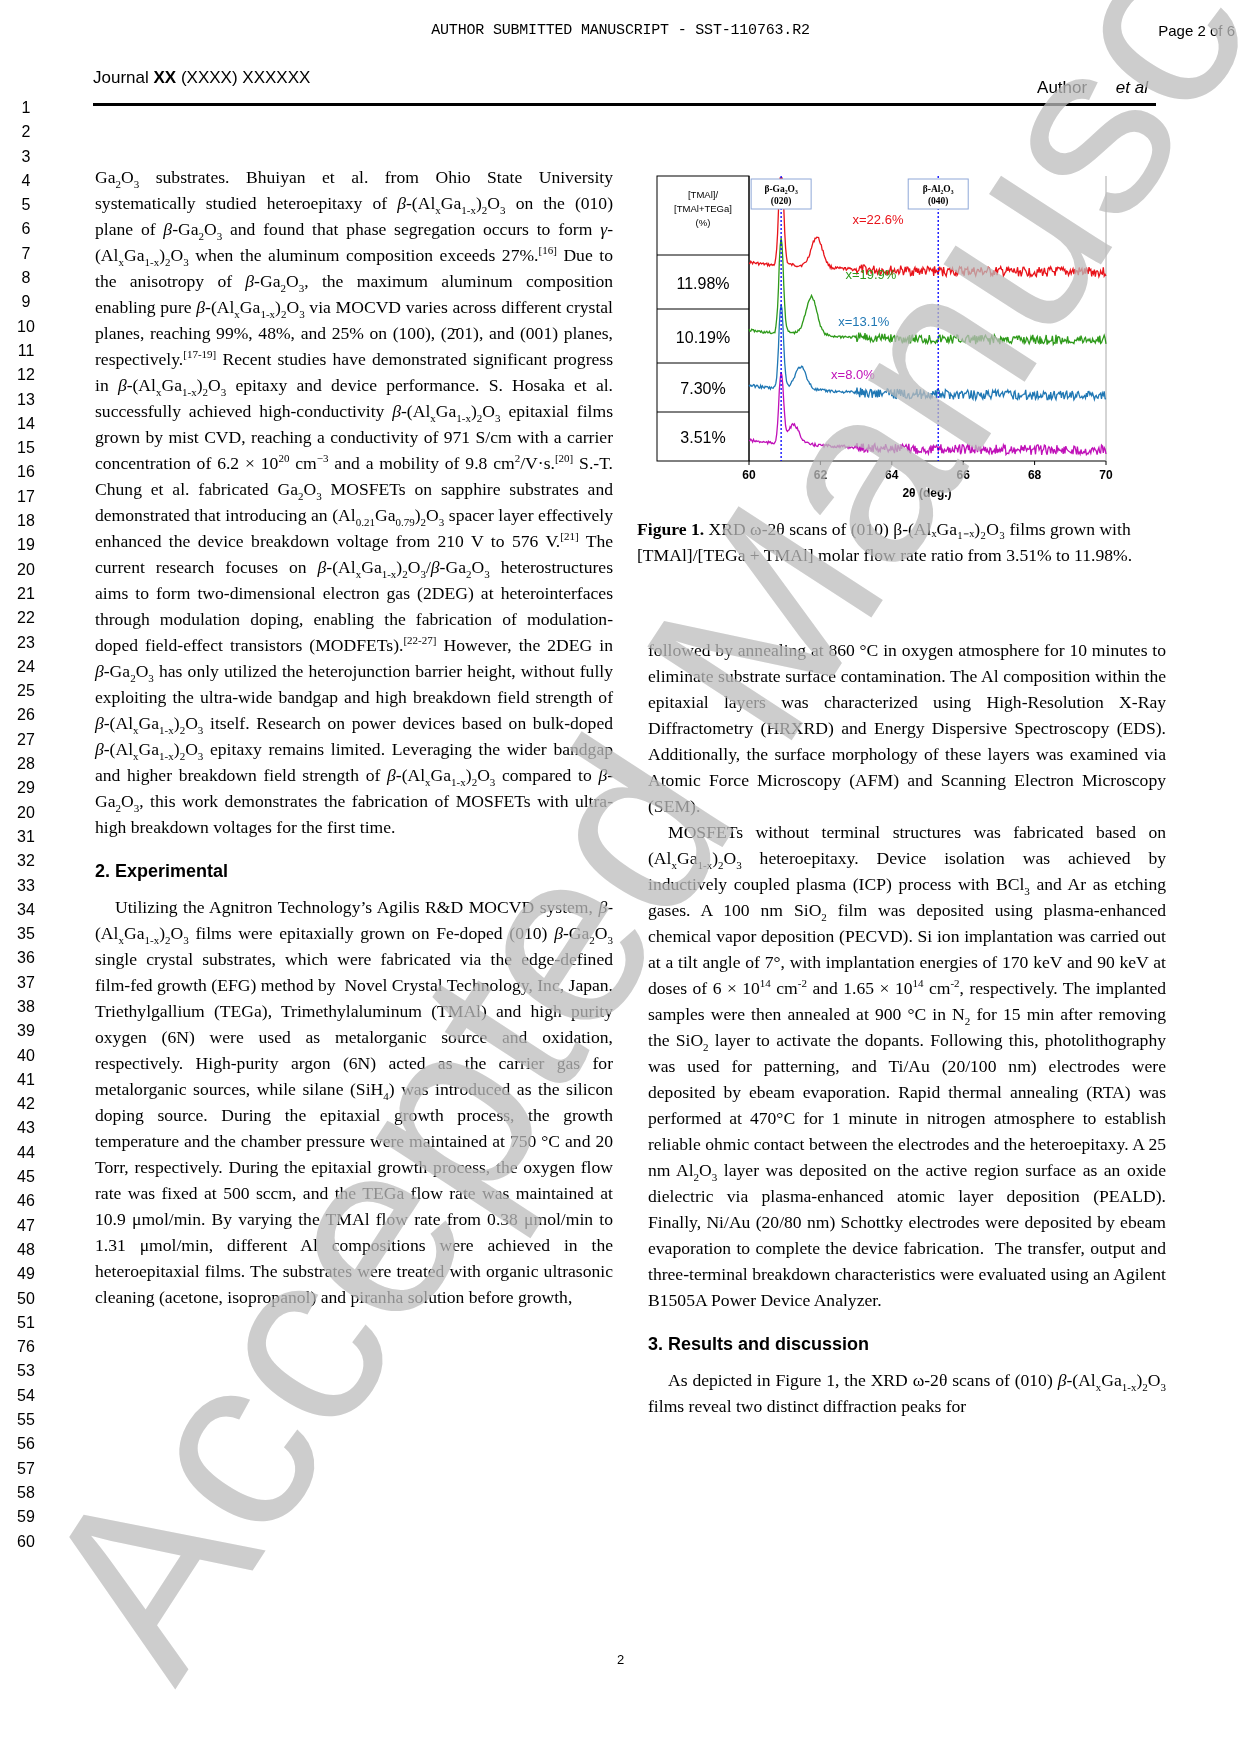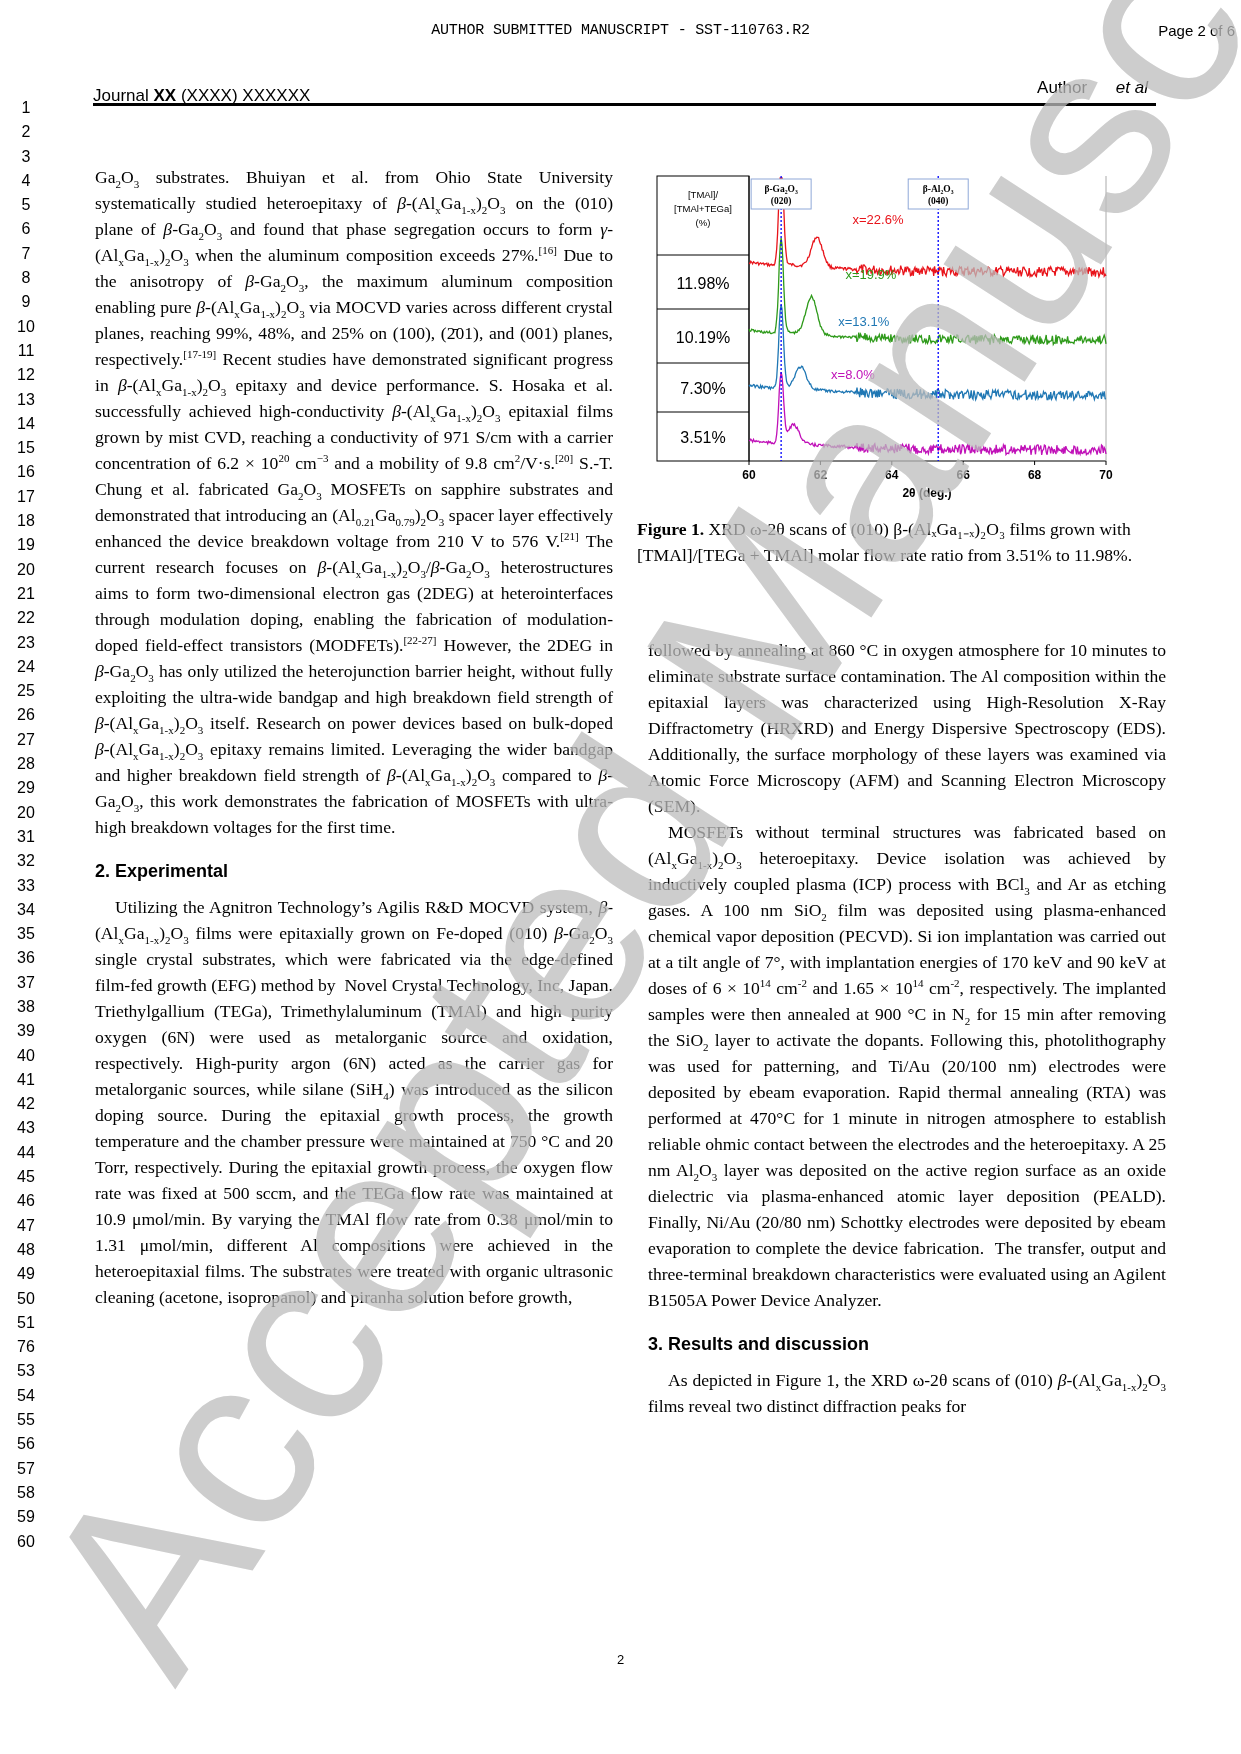--- a/index.html
+++ b/index.html
@@ -1,19 +1,19 @@
 <!DOCTYPE html>
 <html><head>
 <meta charset="utf-8">
 <style>
   html, body { margin:0; padding:0; background:#fff; }
   body { width:1241px; height:1754px; position:relative; overflow:hidden; color:#000; }
   .hdr-center { position:absolute; top:22px; left:0; width:1241px; text-align:center; font-family:Liberation Mono, monospace; font-size:15px; letter-spacing:-0.2px; }
   .hdr-page { position:absolute; top:22px; right:6px; font-family:"Liberation Sans", sans-serif; font-size:15px; }
-  .jrnl { position:absolute; top:86px; left:93px; font-family:"Liberation Sans", sans-serif; font-size:17px;text-align:center; }
+  .jrnl { position:absolute; top:68px; left:93px; font-family:"Liberation Sans", sans-serif; font-size:17px;text-align:center; }
   .jrnl b { font-weight:bold; }
   .author { position:absolute; top:78px; right:93px; font-family:"Liberation Sans", sans-serif; font-size:17px; }
   .author i { font-style:italic;margin-left:24px; }
   .rule { position:absolute; top:103px; left:93px; width:1063px; height:3px; background:#000; }
   .linenums { position:absolute; left:12px; top:96px; font-family:"Liberation Sans", sans-serif; font-size:16px; }
   .linenums div { height:24.3px; line-height:24.3px; width:28px; text-align:center; }
   .col { position:absolute; font-family:"Liberation Serif", serif; font-size:17.6px; line-height:26px; text-align:justify; }
   .col-left { left:95px; top:164px; width:518px; }
   .col-right { left:637px; width:518px;margin-left:11px; }
   .col p { margin:0; }

